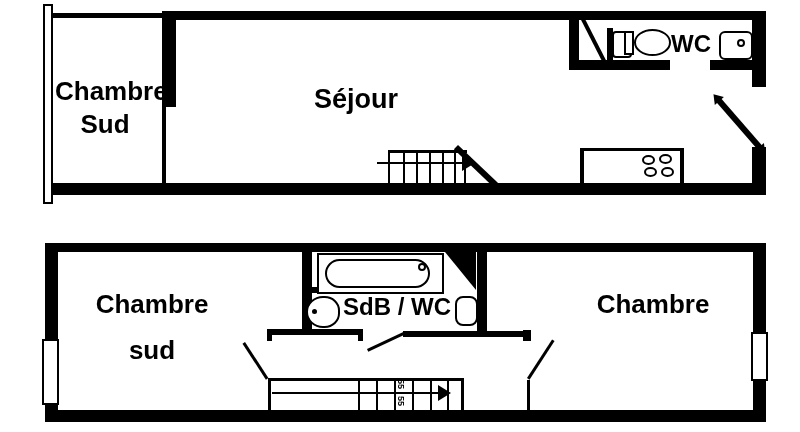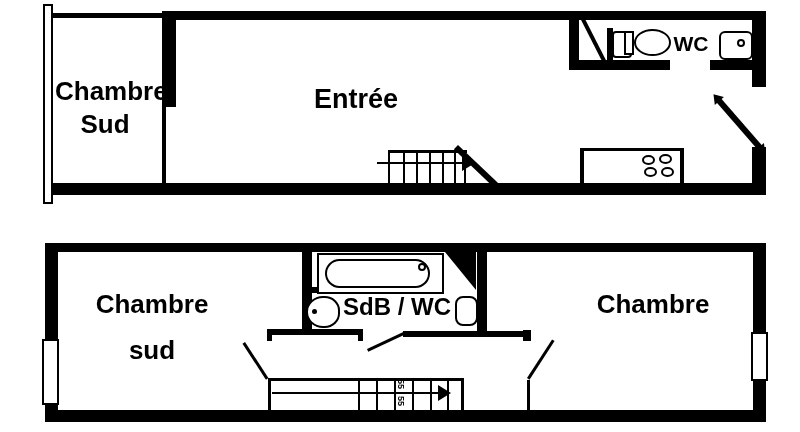--- a/index.html
+++ b/index.html
@@ -33,34 +33,34 @@
   <div class="wall" style="left:752px;top:147px;width:14px;height:48px;"></div>
 
   <div class="wall" style="left:569px;top:11px;width:10px;height:59px;"></div>
   <div class="wall" style="left:569px;top:60px;width:101px;height:10px;"></div>
   <div class="wall" style="left:710px;top:60px;width:42px;height:10px;"></div>
   <div class="line" style="left:584px;top:17px;width:51px;height:4px;transform:rotate(63deg);"></div>
   <div class="wall" style="left:607px;top:28px;width:6px;height:34px;"></div>
   <div class="fixture" style="left:612px;top:31px;width:20px;height:27px;border-radius:4px;"></div>
   <div class="fixture" style="left:624px;top:31px;width:10px;height:24px;"></div>
   <div class="fixture" style="left:634px;top:29px;width:37px;height:27px;border-radius:50%;"></div>
-  <div class="label" style="left:663px;top:30px;width:56px;font-size:21px;line-height:27px;">WC</div>
+  <div class="label" style="left:663px;top:30px;width:56px;font-size:24px;line-height:27px;">WC</div>
   <div class="fixture" style="left:719px;top:31px;width:34px;height:29px;border-radius:6px;"></div>
   <div class="fixture" style="left:737px;top:39px;width:8px;height:8px;border-radius:50%;"></div>
 
   <div class="line leaf-arrows" style="left:719px;top:96px;width:69px;height:6px;transform:rotate(49deg);"></div>
 
   <div style="position:absolute;left:580px;top:148px;width:104px;height:36px;box-sizing:border-box;
               border-top:3px solid #000;border-left:4px solid #000;border-right:4px solid #000;"></div>
   <div class="fixture" style="left:642px;top:155px;width:13px;height:10px;border-radius:50%;"></div>
   <div class="fixture" style="left:659px;top:154px;width:13px;height:10px;border-radius:50%;"></div>
   <div class="fixture" style="left:644px;top:167px;width:13px;height:10px;border-radius:50%;"></div>
   <div class="fixture" style="left:661px;top:167px;width:13px;height:10px;border-radius:50%;"></div>
 
-  <div class="label" style="left:281px;top:86px;width:150px;font-size:27px;line-height:27px;">Entrée</div>
+  <div class="label" style="left:281px;top:86px;width:150px;font-size:27px;line-height:27px;">Séjour</div>
   <div class="label" style="left:55px;top:75px;width:100px;font-size:26px;line-height:33px;">
     <div>Chambre</div>
     <div>Sud</div>
   </div>
 
   <div>
     <div class="wall" style="left:388px;top:150px;width:79px;height:3px;"></div>
     <div class="wall" style="left:388px;top:150px;width:2px;height:33px;"></div>
     <div class="wall" style="left:464px;top:150px;width:2px;height:33px;"></div>
     <div class="wall" style="left:403px;top:152px;width:2px;height:31px;"></div>

